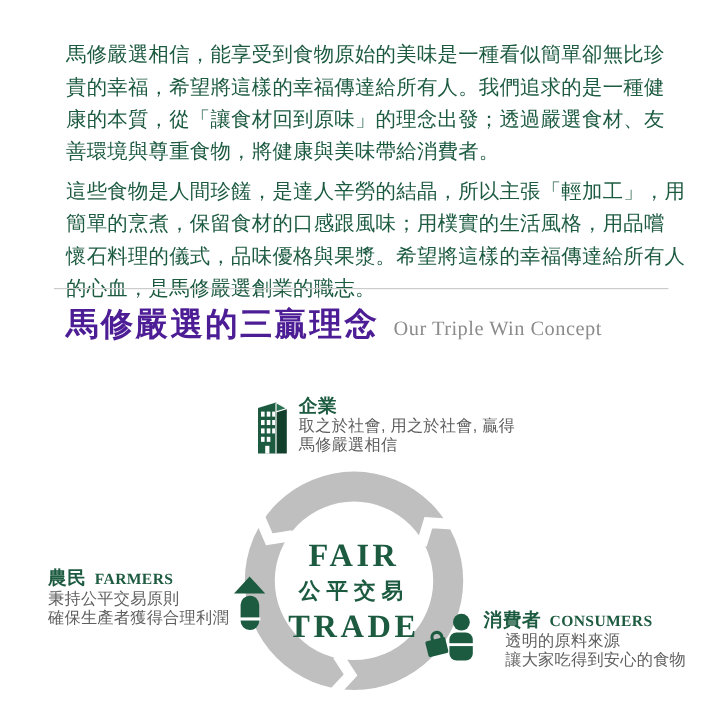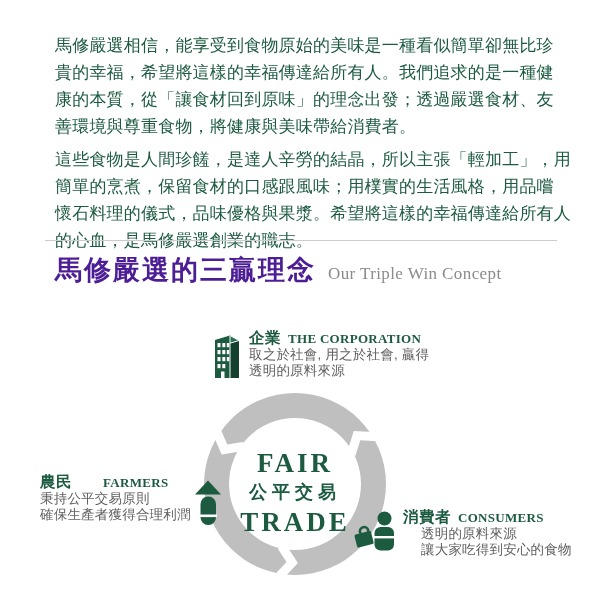--- a/index.html
+++ b/index.html
@@ -37,21 +37,21 @@
   .label-en{
     margin-left:7px;
     font-family:"Liberation Serif","DejaVu Serif",serif;
     font-weight:700;font-size:13px;color:#1d5b41;letter-spacing:.3px;
   }
   .desc{
     font-size:13.5px;line-height:15.5px;color:#5f5f5f;letter-spacing:.2px;
   }
   #corp-title{left:249px;top:328px;}
   #corp-desc{left:249px;top:347px;}
-  #farm-title{left:40px;top:472px;gap:24px;}
+  #farm-title{left:40px;top:472px;}
   #farm-desc{left:40px;top:491px;}
   #cons-title{left:403px;top:507px;}
   #cons-desc{left:421px;top:526px;}
   
   .ring-center{
     left:215px;top:434px;width:160px;text-align:center;color:#1d5b41;
   }
   .fair, .trade{
     font-family:"Liberation Serif","DejaVu Serif",serif;
     font-weight:700;font-size:27px;line-height:26px;letter-spacing:3px;margin-top:16px;
@@ -131,24 +131,23 @@
 </svg>
 
 <div class="abs ring-center">
   <div class="fair">FAIR</div>
   <div class="fairtrade-zh">公平交易</div>
   <div class="trade">TRADE</div>
 </div>
 
 <div class="abs label-row" id="corp-title">
   <span class="label-zh">企業</span>
-  <span class="label-en">THE CORPORATION</span>
 </div>
 <div class="abs desc pre" id="corp-desc">取之於社會, 用之於社會, 贏得
-透明的原料來源</div>
+馬修嚴選相信</div>
 
 <div class="abs label-row" id="farm-title">
   <span class="label-zh">農民</span>
   <span class="label-en">FARMERS</span>
 </div>
 <div class="abs desc pre" id="farm-desc">秉持公平交易原則
 確保生產者獲得合理利潤</div>
 
 <div class="abs label-row" id="cons-title">
   <span class="label-zh">消費者</span>

